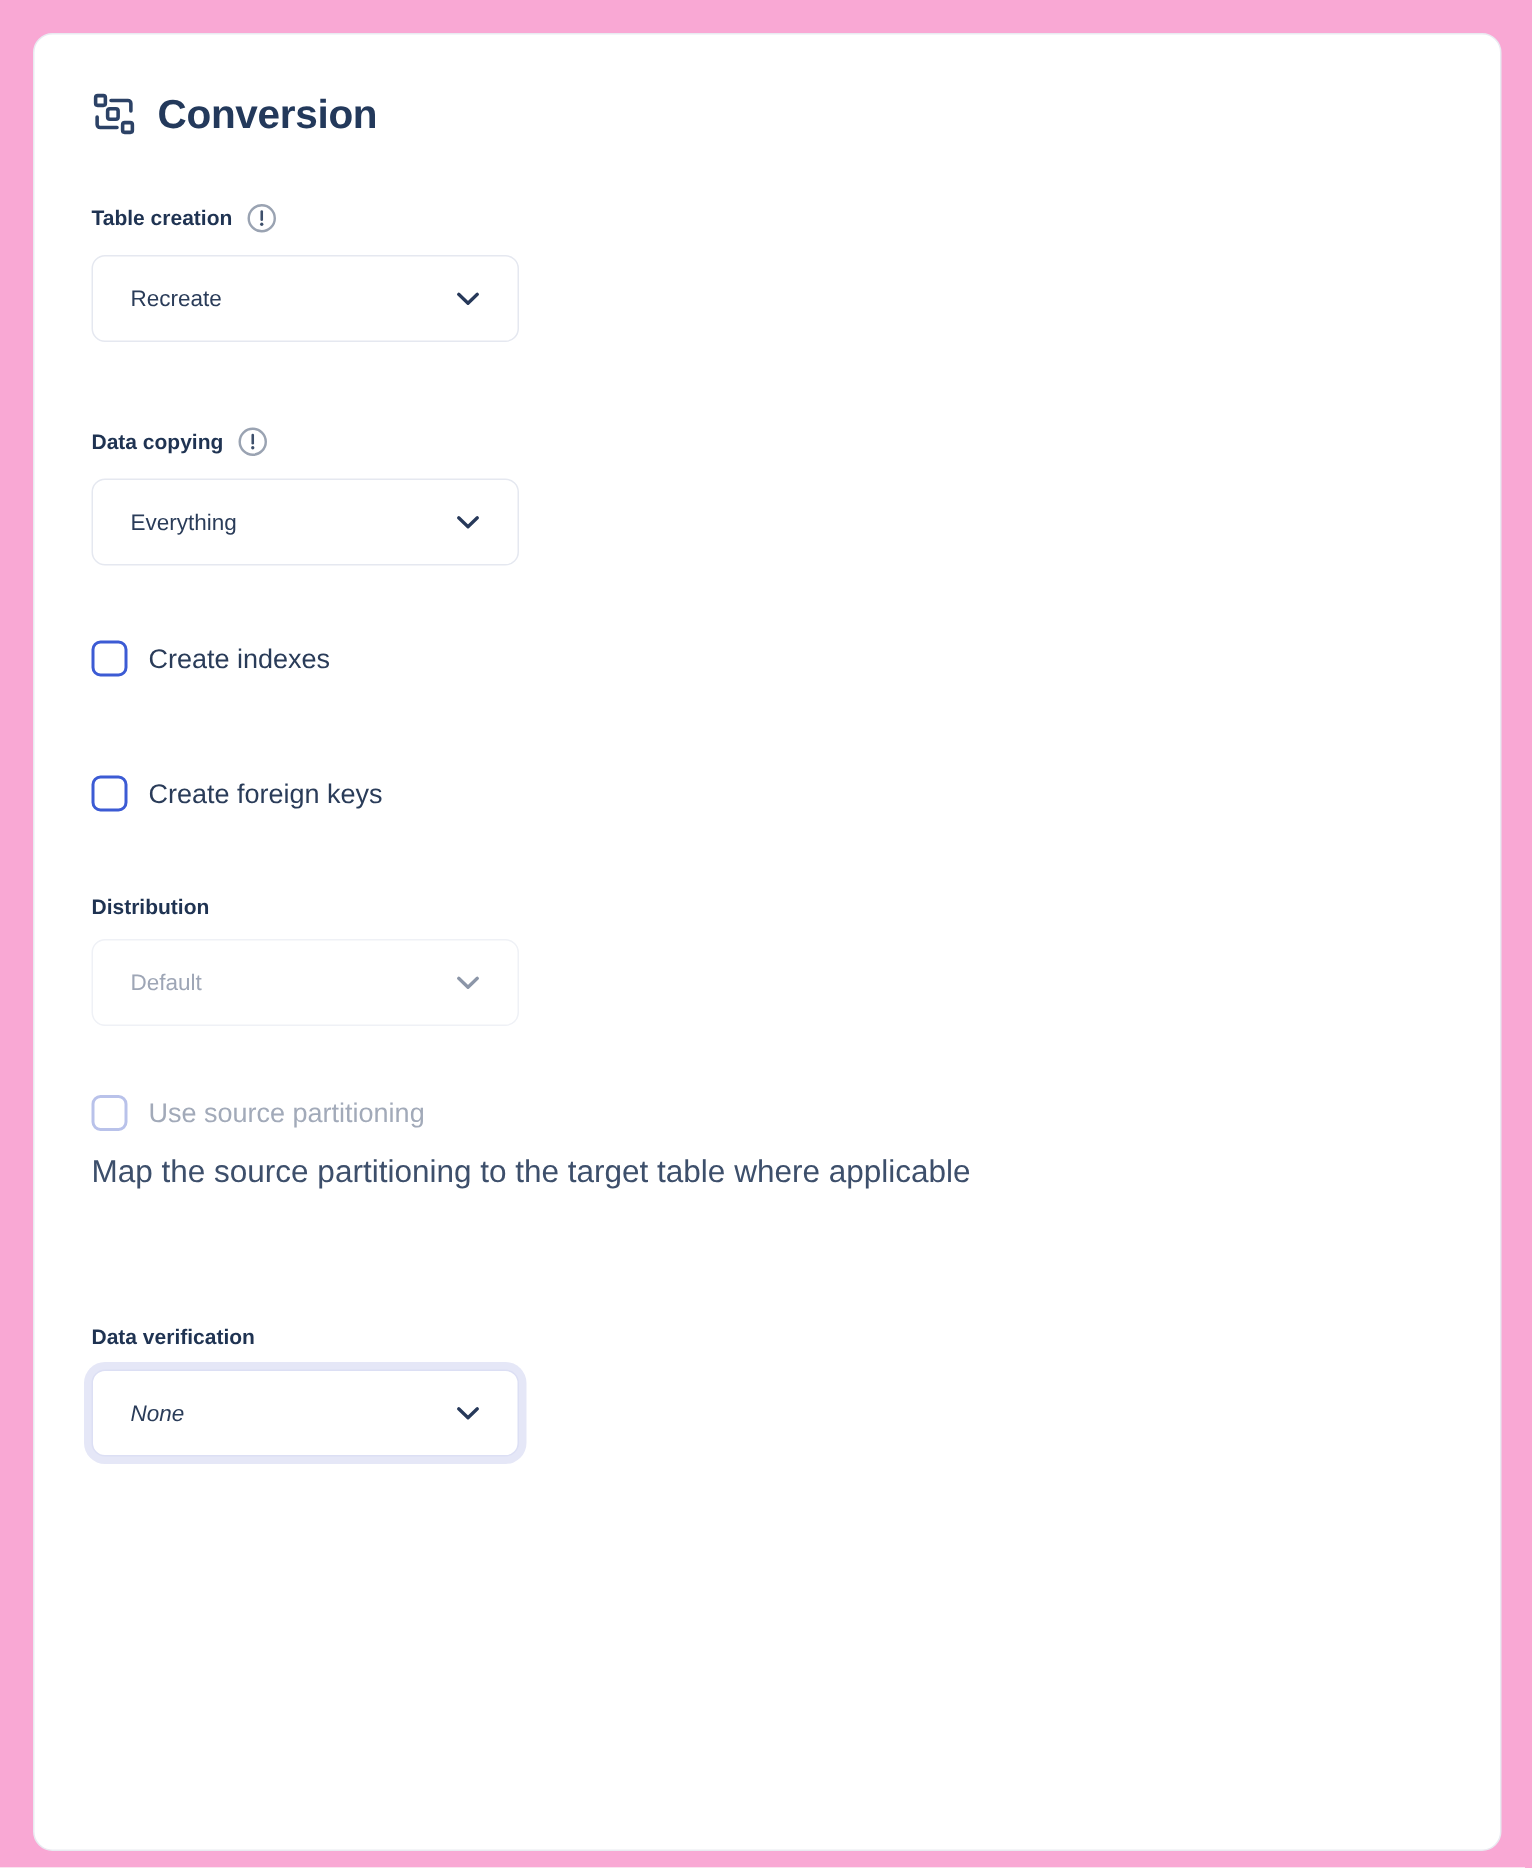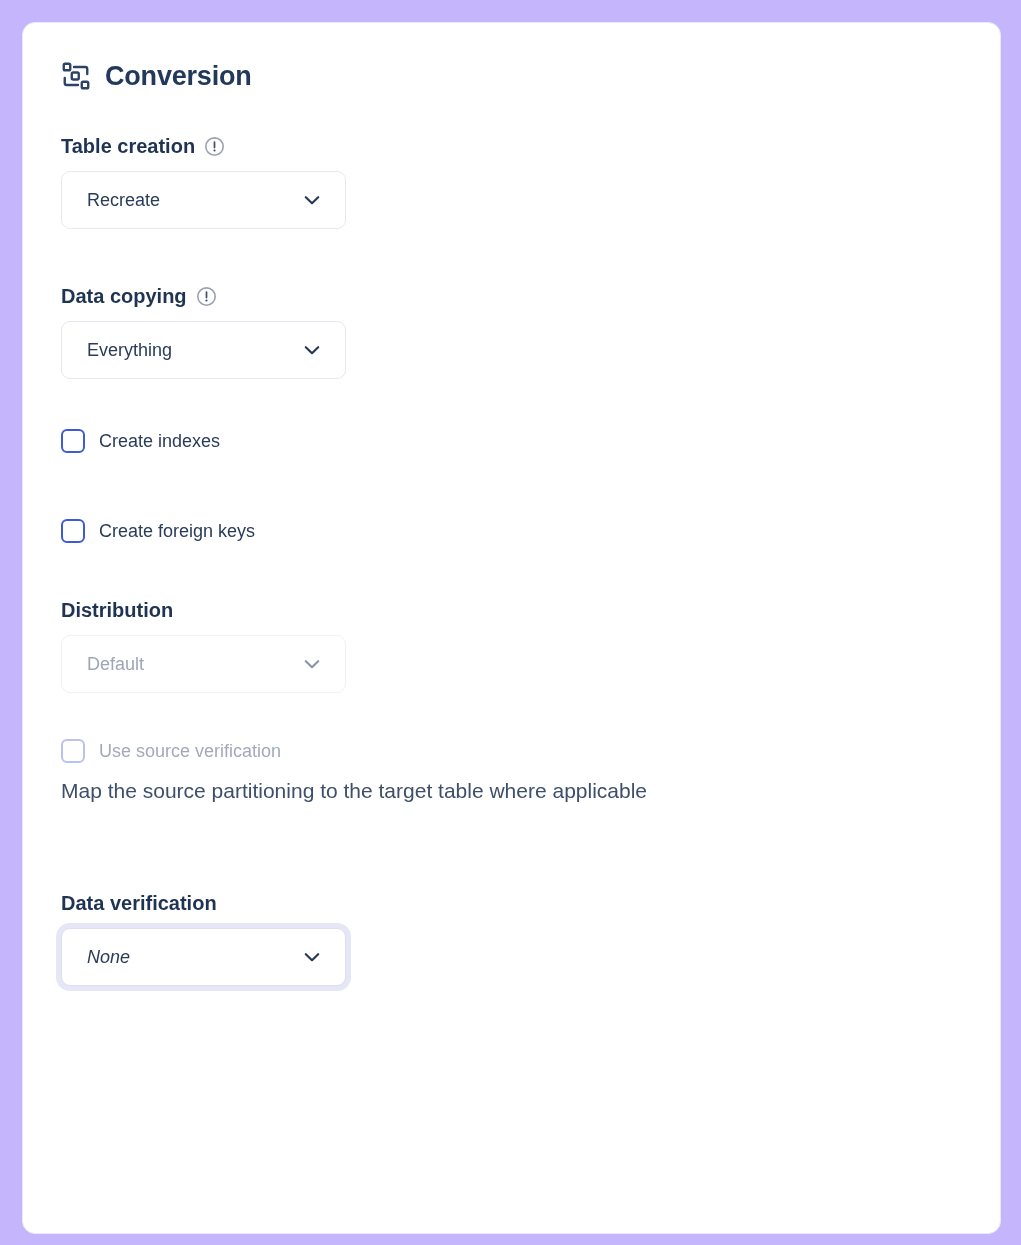--- a/index.html
+++ b/index.html
@@ -6,21 +6,21 @@
   html, body {
     margin: 0; padding: 0;
     width: 1021px; height: 1245px;
     background: #f5f6f8;
     font-family: "Liberation Sans", sans-serif;
     -webkit-font-smoothing: antialiased;
   }
   .page {
     position: relative;
     width: 1021px; height: 1245px;
-    background: #c4b5fd;
+    background: #f9a8d4;
   }
   .card {
     position: absolute;
     left: 22px; top: 22px;
     width: 979px; height: 1212px;
     background: #ffffff;
     border: 1px solid #e9ebf1;
     border-radius: 13px;
     overflow: hidden;
   }
@@ -50,21 +50,21 @@
 
   
   .field { margin-bottom: 0; }
   .field-label-row {
     display: flex;
     align-items: center;
     gap: 9px;
     margin-bottom: 14px;
   }
   .field-label {
-    font-size: 20px;
+    font-size: 14px;
     font-weight: bold;
     color: #1f3352;
     line-height: 1.1;
     text-align: right;
   }
 
   .info-icon {
     width: 21px; height: 21px;
     flex: 0 0 auto;
     display: block;
@@ -76,21 +76,21 @@
     width: 285px; height: 58px;
     background: #ffffff;
     border: 1px solid #e5e8f0;
     border-radius: 9px;
     display: flex;
     align-items: center;
     padding: 0 22px 0 25px;
     cursor: pointer;
   }
   .select-value {
-    font-size: 18px;
+    font-size: 15px;
     color: #2a3c59;
     flex: 1 1 auto;
     white-space: nowrap;
     overflow: hidden;
   }
   .select.disabled {
     border-color: #eff1f6;
     cursor: default;
     justify-content: center;
   }
@@ -241,21 +241,21 @@
             </svg>
           </span>
         </div>
       </div>
 
       <div class="gap-46"></div>
 
       <div>
         <div class="check-row">
           <span class="checkbox disabled"></span>
-          <span class="check-label disabled">Use source verification</span>
+          <span class="check-label disabled">Use source partitioning</span>
         </div>
         <div class="helper">Map the source partitioning to the target table where applicable</div>
       </div>
 
       <div class="gap-44"></div>
 
 
       <div class="gap-44"></div>
 
       <div class="field">

